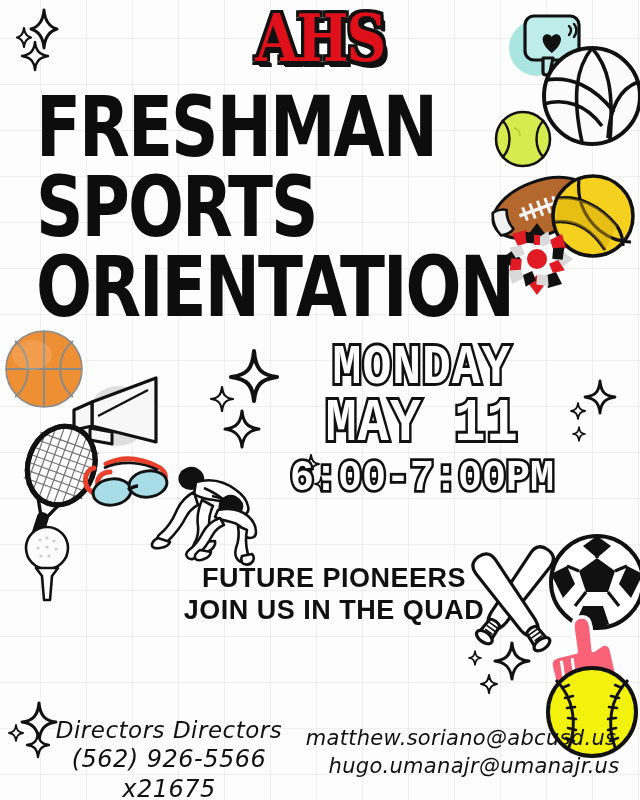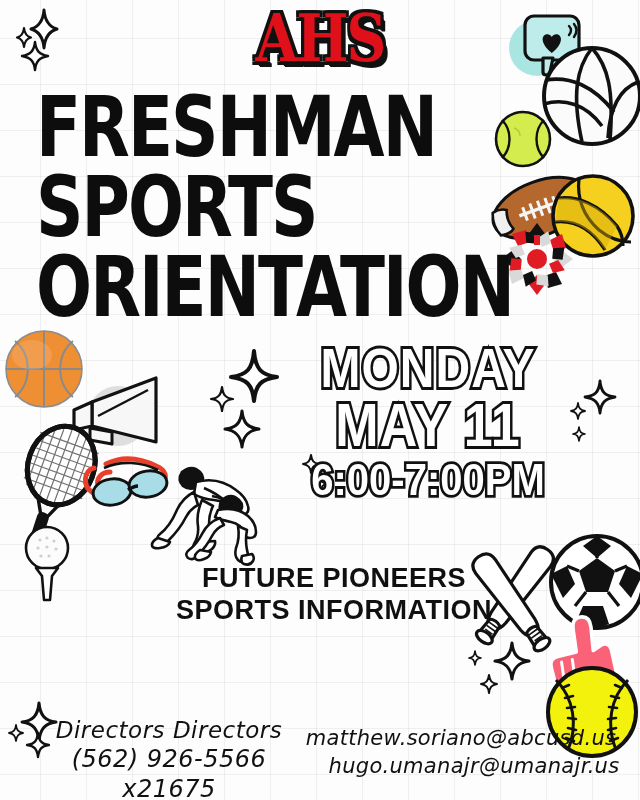--- a/index.html
+++ b/index.html
@@ -40,22 +40,22 @@
     font-weight:bold;
     font-size:68px;line-height:0.96;
     letter-spacing:-2px;
     color:#0d0d0d;
     transform:scaleY(1.22) scaleX(0.97);
     transform-origin:left top;
   }
   #headline div{white-space:nowrap;}
   
   #date-block{
-    right:62px;top:340px;text-align:center;width:300px;
-    font-family:Liberation Sans, sans-serif;
+    right:68px;top:340px;text-align:center;width:300px;
+    font-family:Liberation Mono, monospace;
     font-weight:bold;
     color:#ffffff;
     letter-spacing:1px;
   }
   #date-block .ol{
     -webkit-text-stroke:5px #111111;
     paint-order:stroke fill;
     text-shadow:none;
   }
   .d-day{font-size:48px;line-height:56px;transform:scaleY(1.16);}
@@ -418,21 +418,21 @@
   </div>
 
   <div class="abs" id="date-block">
     <div class="ol d-day">MONDAY</div>
     <div class="ol d-date">MAY 11</div>
     <div class="ol d-time">6:00-7:00PM</div>
   </div>
 
   <div class="abs" id="body-copy">
     <div>FUTURE PIONEERS</div>
-    <div>SPORTS INFORMATION</div>
+    <div>JOIN US IN THE QUAD</div>
   </div>
 
   <div class="abs hand" id="footer-left">
     <div class="f1">Directors Directors</div>
     <div class="f2">(562) 926-5566 x21675</div>
   </div>
 
   <div class="abs hand" id="footer-right">
     <div class="e1">matthew.soriano@abcusd.us</div>
     <div class="e2">hugo.umanajr@umanajr.us</div>

